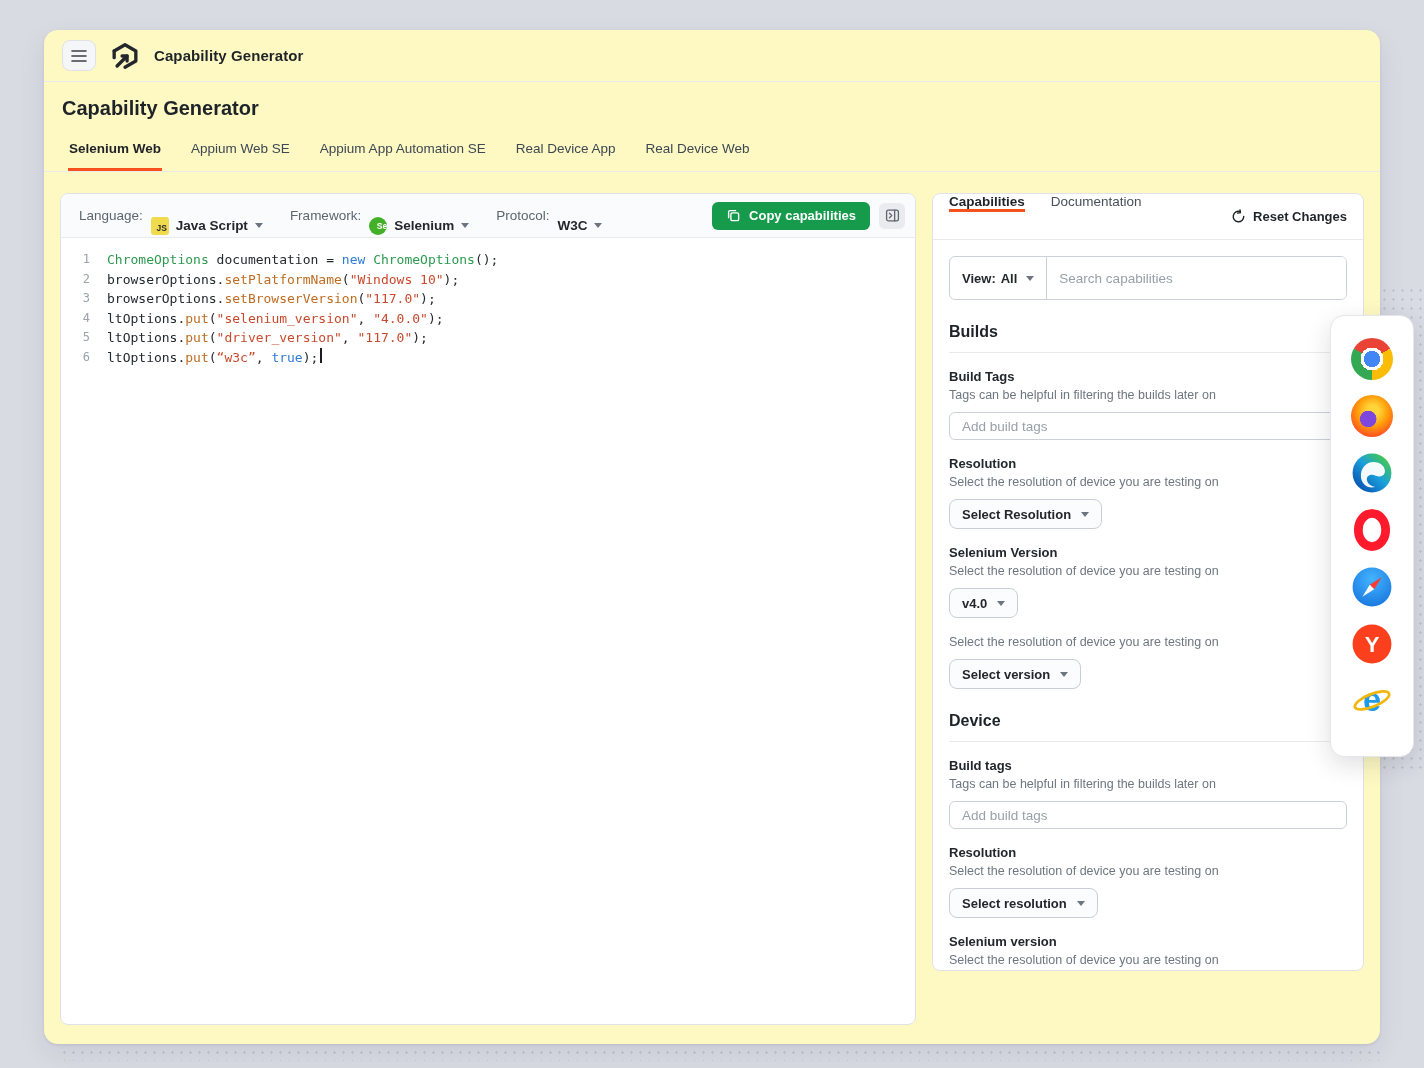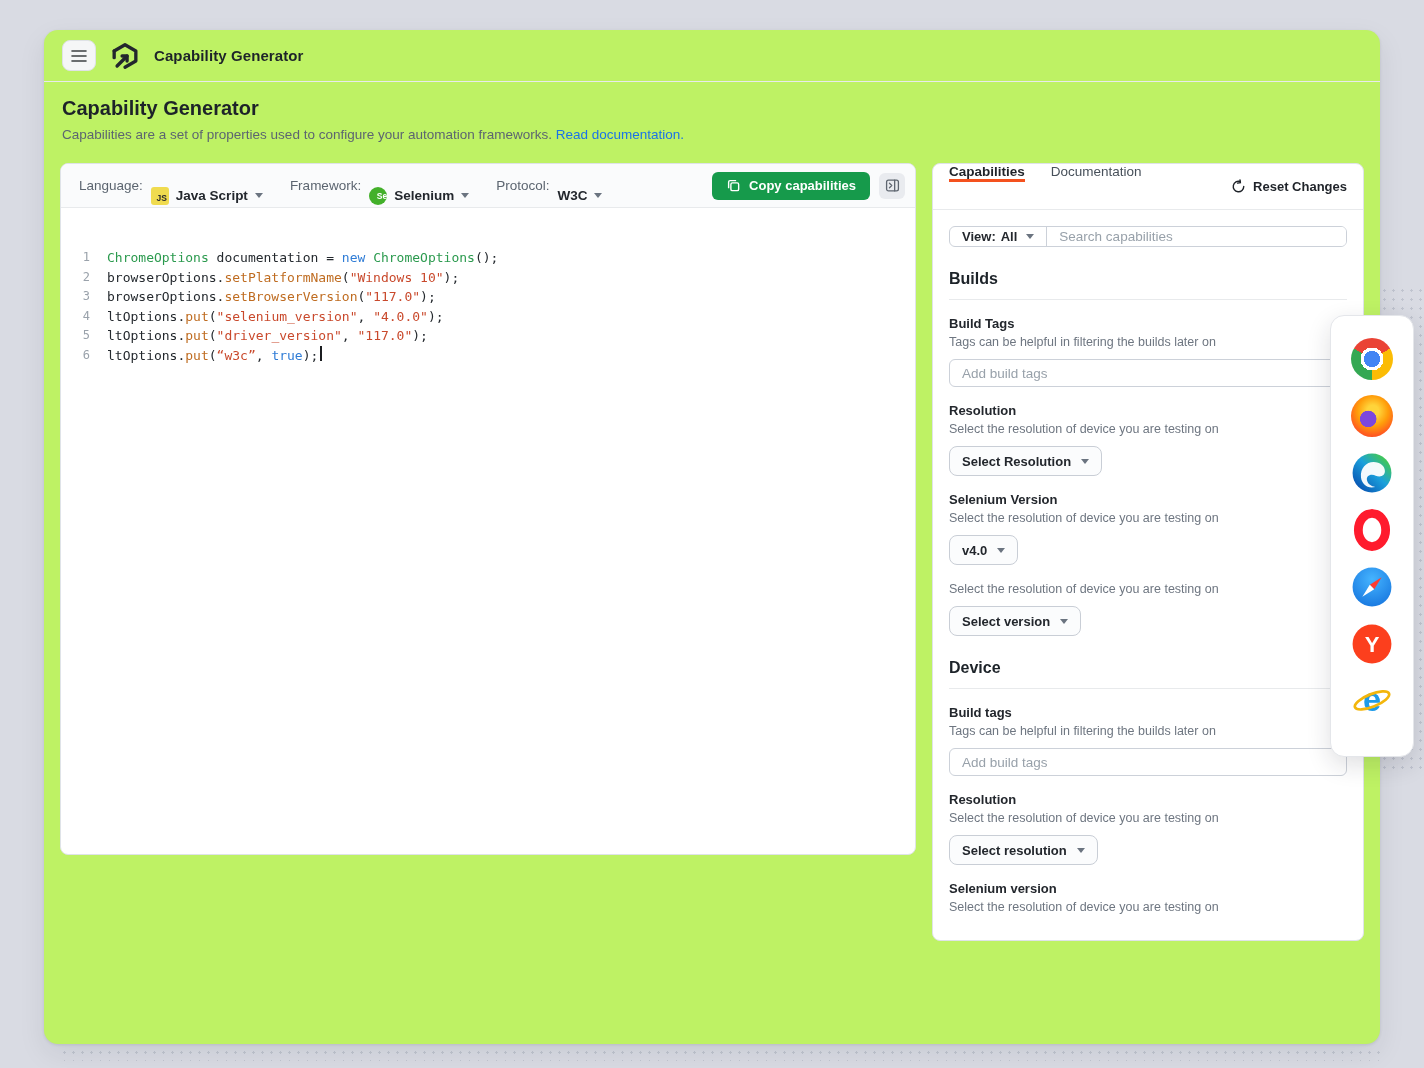--- a/index.html
+++ b/index.html
@@ -6,21 +6,21 @@
   * { box-sizing: border-box; margin: 0; padding: 0; }
   html,body { width:1424px; height:1068px; }
   body { font-family: "Liberation Sans", sans-serif; }
 
   .stage { position:relative; width:1424px; height:1068px; background:#d9dbe3; overflow:hidden; }
 
   .dots { position:absolute; background-image: radial-gradient(circle, #bcc0cb 1.2px, rgba(0,0,0,0) 1.4px); background-size: 9px 9px; opacity:.85; }
   .dots-right { right:0; top:286px; width:44px; height:484px; }
   .dots-bottom { left:60px; top:1048px; width:1320px; height:13px; }
 
-  .app-card { position:absolute; left:44px; top:30px; width:1336px; height:1014px; background:#bef264;
+  .app-card { position:absolute; left:44px; top:30px; width:1336px; height:1014px; background:#fef9c3;
     border-radius:14px; box-shadow: 0 1px 3px rgba(16,24,40,.10), 0 10px 28px rgba(16,24,40,.08); z-index:2; }
 
   
   .app-header { height:52px; border-bottom:1px solid #e8eaec; display:flex; align-items:center; padding:0 18px; gap:14px; }
   .hamburger { width:34px; height:31px; border:1px solid #dfe2e6; border-radius:8px; background:#f5f6f7; display:flex; align-items:center; justify-content:center; cursor:pointer; }
   .logo { display:flex; align-items:center; }
   .app-title { font-size:15px; font-weight:700; color:#1d2329; letter-spacing:.1px; }
 
   
   .intro { padding:15px 18px 0 18px; }
@@ -30,21 +30,21 @@
 
   
   .main-tabs { display:flex; gap:28px; padding:0 24px; margin-top:21px; border-bottom:1px solid #e8eaec; }
   .main-tab { font-size:13.5px; color:#3d4854; padding:0 1px 12px; border-bottom:3px solid rgba(0,0,0,0); cursor:pointer; }
   .main-tab.active { color:#1f2329; font-weight:700; border-bottom-color:#f4511e; }
 
   
   .content { display:flex; gap:16px; padding:21px 16px 0 16px; }
 
   
-  .editor-panel { width:856px; height:692px; border:1px solid #dfe3e8; border-radius:8px; overflow:hidden; display:flex; flex-direction:column; background:#fff;gap:28px; }
+  .editor-panel { width:856px; height:832px; border:1px solid #dfe3e8; border-radius:8px; overflow:hidden; display:flex; flex-direction:column; background:#fff; }
   .editor-toolbar { height:44px; flex:0 0 44px; background:#fafbfc; border-bottom:1px solid #e8eaec; display:flex; align-items:center; padding:0 10px 0 18px; }
   .tb-group { display:flex; align-items:center; gap:8px; margin-right:27px; }
   .tb-label { font-size:13.5px; color:#5c6570; }
   .tb-value { display:flex; align-items:center; gap:7px; font-size:13.5px; font-weight:700; color:#23272d; cursor:pointer;margin-top:20px; }
   .js-badge { width:18px; height:18px; border-radius:3px; background:#f0db4f; display:flex; align-items:flex-end; justify-content:flex-end; padding:2px 2px; }
   .js-badge span { font-size:8.5px; font-weight:700; color:#2b2b2b; }
   .se-badge { width:18px; height:18px; border-radius:50%; background:#43b02a; display:flex; align-items:center; justify-content:flex-end; }
   .se-badge span { font-size:8.5px; font-weight:700; color:#fff; }
   .caret { width:0; height:0; border-left:4px solid rgba(0,0,0,0); border-right:4px solid rgba(0,0,0,0); border-top:5px solid #6b7480; display:inline-block; }
   .copy-btn { margin-left:auto; display:flex; align-items:center; gap:8px; background:#169a4b; color:#fff; border:none; border-radius:6px; height:28px; padding:0 14px; font-size:13px; font-weight:700; font-family:"Liberation Sans",sans-serif; cursor:pointer; }
@@ -63,21 +63,21 @@
 
   
   .caps-panel { width:432px; height:778px; border:1px solid #dfe3e8; border-radius:8px; overflow:hidden; display:flex; flex-direction:column; background:#fff; }
   .caps-header { height:46px; flex:0 0 46px; border-bottom:1px solid #e8eaec; display:flex; align-items:flex-start; padding:0 16px; }
   .caps-tabs { display:flex; gap:26px; }
   .cap-tab { display:flex; align-items:center; font-size:13.5px; color:#47505a; border-bottom:3px solid rgba(0,0,0,0); cursor:pointer; }
   .cap-tab.active { color:#1f2329; font-weight:700; border-bottom-color:#f4511e; }
   .reset-btn { margin-left:auto; align-self:center; display:flex; align-items:center; gap:7px; background:none; border:none; font-family:"Liberation Sans",sans-serif; font-size:13px; font-weight:600; color:#1f2329; cursor:pointer; }
 
   .caps-body { flex:1; overflow:hidden; padding:16px 16px 0 16px; }
-  .filter-row { display:flex; height:21px; border:1px solid #ccd1d9; border-radius:6px; overflow:hidden; background:#fff; }
+  .filter-row { display:flex; height:44px; border:1px solid #ccd1d9; border-radius:6px; overflow:hidden; background:#fff; }
   .view-select { display:flex; align-items:center; gap:9px; padding:0 12px; border-right:1px solid #ccd1d9; font-size:13px; font-weight:600; color:#23272d; cursor:pointer; white-space:nowrap; }
   .search-input { flex:1; border:none; outline:none; padding:0 12px; font-size:13.5px; font-family:"Liberation Sans",sans-serif; color:#23272d; }
   .search-input::placeholder { color:#98a1aa; }
 
   .sec-title { margin-top:22px; font-size:16px; font-weight:700; color:#1d2329; line-height:20px; }
   .sec-divider { margin-top:10px; border-top:1px solid #e8eaec; height:1px; }
   .field { margin-top:16px; }
   .f-label { font-size:13px; font-weight:700; color:#23272d; line-height:16px; }
   .f-desc { margin-top:2px; font-size:12.5px; color:#6e7681; line-height:17px; }
   .tag-input { margin-top:8px; width:100%; height:28px; border:1px solid #ccd1d9; border-radius:6px; padding:0 12px; font-size:13.5px; font-family:"Liberation Sans",sans-serif; color:#23272d; outline:none; }
@@ -117,26 +117,29 @@
           <path d="M5 12 V20"></path>
           <path d="M8.5 30 L20.5 18"></path>
           <path d="M14.5 18 H20.5 V24"></path>
         </svg>
       </span>
       <span class="app-title">Capability Generator</span>
     </header>
 
     <section class="intro">
       <h1>Capability Generator</h1>
-      <p>
-        <span>Capabilities are a set of properties used to configure your automation frameworks.</span>
-        <a href="#">Read documentation.</a>
-      </p>
     </section>
 
+    <nav class="main-tabs" id="main-tabs">
+        <div class="main-tab active">Selenium Web</div>
+        <div class="main-tab">Appium Web SE</div>
+        <div class="main-tab">Appium App Automation SE</div>
+        <div class="main-tab">Real Device App</div>
+        <div class="main-tab">Real Device Web</div>
+      </nav>
 
     <div class="content">
 
       <div class="editor-panel">
         <div class="editor-toolbar">
           <div class="tb-group">
             <span class="tb-label">Language:</span>
             <span class="tb-value">
               <span class="js-badge">
                   <span>JS</span>

